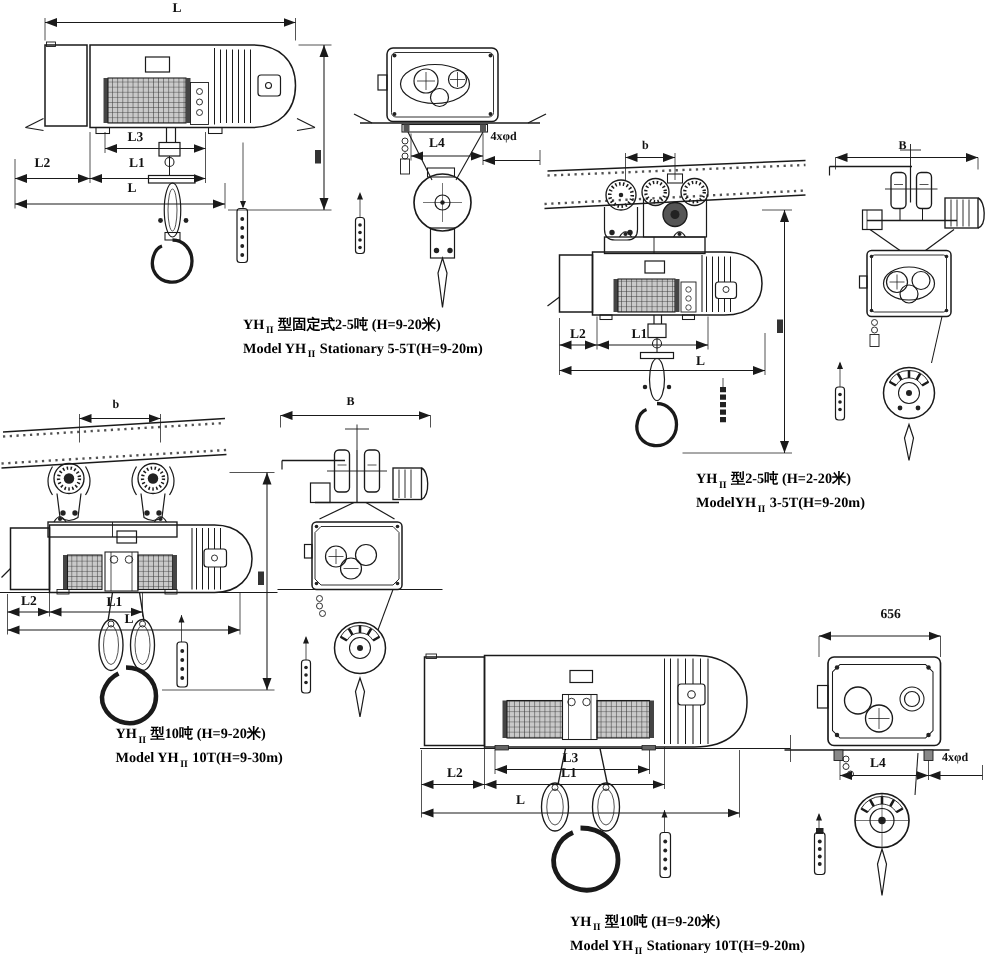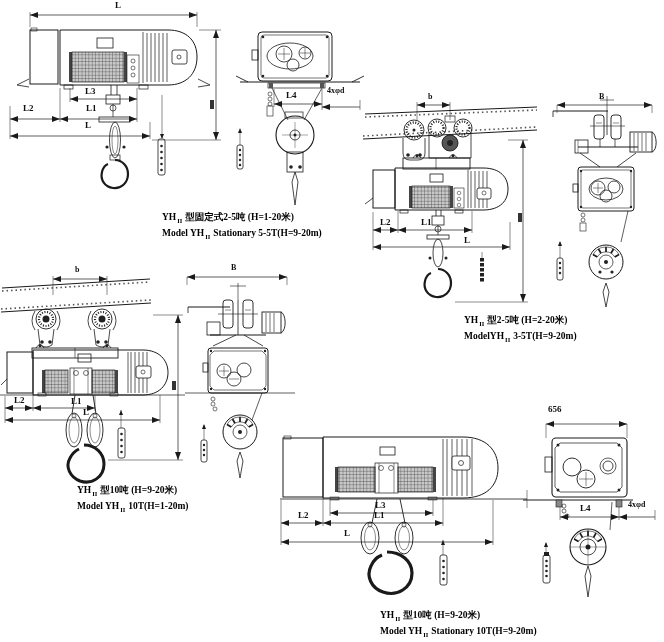--- a/index.html
+++ b/index.html
@@ -671,37 +671,37 @@
 <span class="dim small" style="left:75px;top:265px">b</span>
 <span class="dim small" style="left:231px;top:263px">B</span>
 <span class="dim" style="left:14px;top:396px">L2</span>
 <span class="dim" style="left:71px;top:397px">L1</span>
 <span class="dim" style="left:83px;top:408px">L</span>
 
 <span class="dim" style="left:375px;top:501px">L3</span>
 <span class="dim" style="left:298px;top:511px">L2</span>
 <span class="dim" style="left:374px;top:511px">L1</span>
 <span class="dim" style="left:344px;top:529px">L</span>
-<span class="dim" style="left:548px;top:405px">656</span>
+<span class="dim" style="left:587px;top:405px">656</span>
 <span class="dim" style="left:580px;top:504px">L4</span>
 <span class="dim small" style="left:628px;top:500px">4xφd</span>
 
 <div class="caption" style="left:162px;top:211px">
-  <div><span>YH</span><sub>II</sub><span class="cap-rest">型固定式2-5吨 (H=1-20米)</span></div>
+  <div><span>YH</span><sub>II</sub><span class="cap-rest">型固定式2-5吨 (H=9-20米)</span></div>
   <div><span>Model YH</span><sub>II</sub><span class="cap-rest">Stationary 5-5T(H=9-20m)</span></div>
 </div>
 
 <div class="caption" style="left:464px;top:314px">
   <div><span>YH</span><sub>II</sub><span class="cap-rest">型2-5吨 (H=2-20米)</span></div>
   <div><span>ModelYH</span><sub>II</sub><span class="cap-rest">3-5T(H=9-20m)</span></div>
 </div>
 
 <div class="caption" style="left:77px;top:484px">
   <div><span>YH</span><sub>II</sub><span class="cap-rest">型10吨 (H=9-20米)</span></div>
-  <div><span>Model YH</span><sub>II</sub><span class="cap-rest">10T(H=1-20m)</span></div>
+  <div><span>Model YH</span><sub>II</sub><span class="cap-rest">10T(H=9-30m)</span></div>
 </div>
 
 <div class="caption" style="left:380px;top:609px">
   <div><span>YH</span><sub>II</sub><span class="cap-rest">型10吨 (H=9-20米)</span></div>
   <div><span>Model YH</span><sub>II</sub><span class="cap-rest">Stationary 10T(H=9-20m)</span></div>
 </div>
 
 </div>
 
 </body></html>

